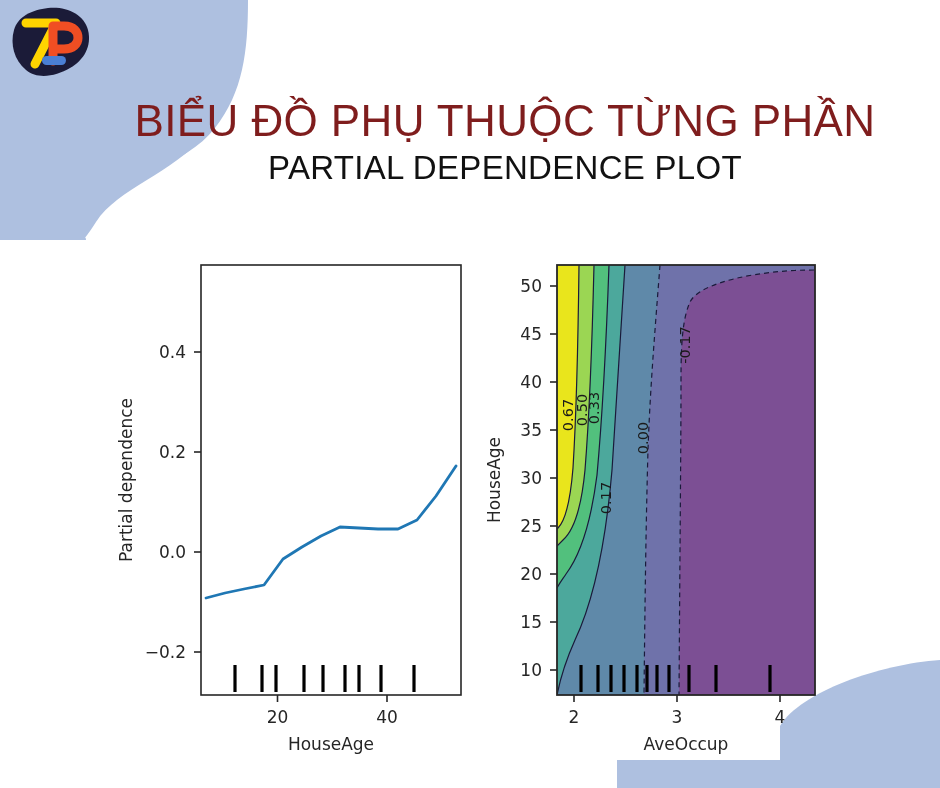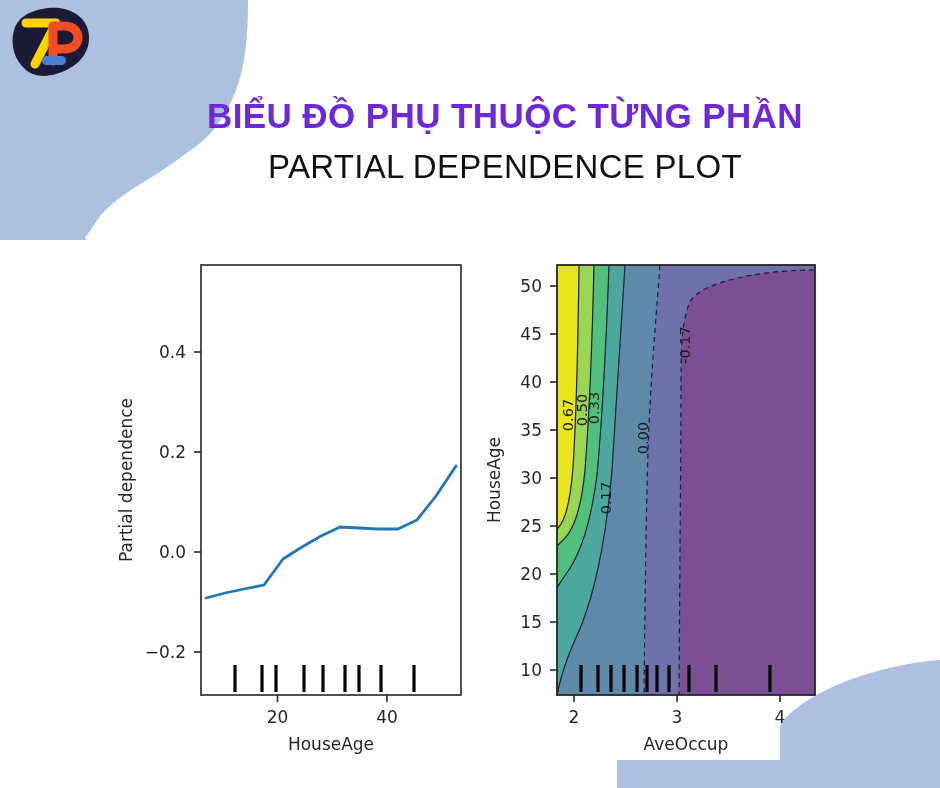--- a/index.html
+++ b/index.html
@@ -33,35 +33,35 @@
     width: 84px; height: 74px;
   }
   .titles {
     position: absolute;
     left: 110px; top: 96px;
     width: 790px;
     text-align: center;
   }
   .title-main {
     font-family: "Liberation Sans", sans-serif;
-    font-weight: bold;
-    font-size: 35px;
+    font-weight: normal;
+    font-size: 44px;
     letter-spacing: 0.4px;
-    color: #6d28d9;
+    color: #7f1d1d;
     line-height: 1.12;
     white-space: nowrap;
   }
   .title-sub {
     font-family: "Liberation Sans", sans-serif;
     font-weight: normal;
     font-size: 33px;
     letter-spacing: 0.3px;
     color: #111111;
     line-height: 1.15;
-    margin-top: 13px;
+    margin-top: 4px;
     white-space: nowrap;
   }
   .figure {
     position: absolute;
     left: 0; top: 240px;
     width: 940px; height: 540px;
   }
   .axis-text {
     font-family: "DejaVu Sans", sans-serif;
     fill: #262626;

